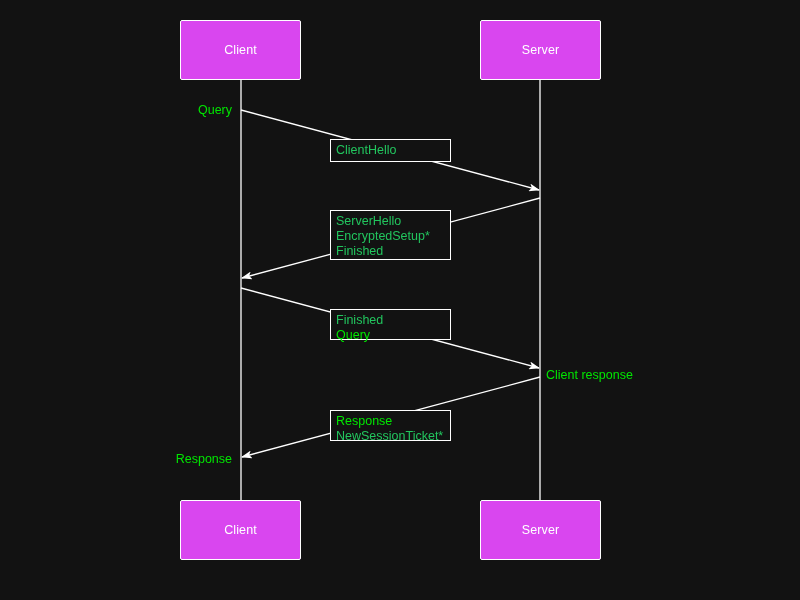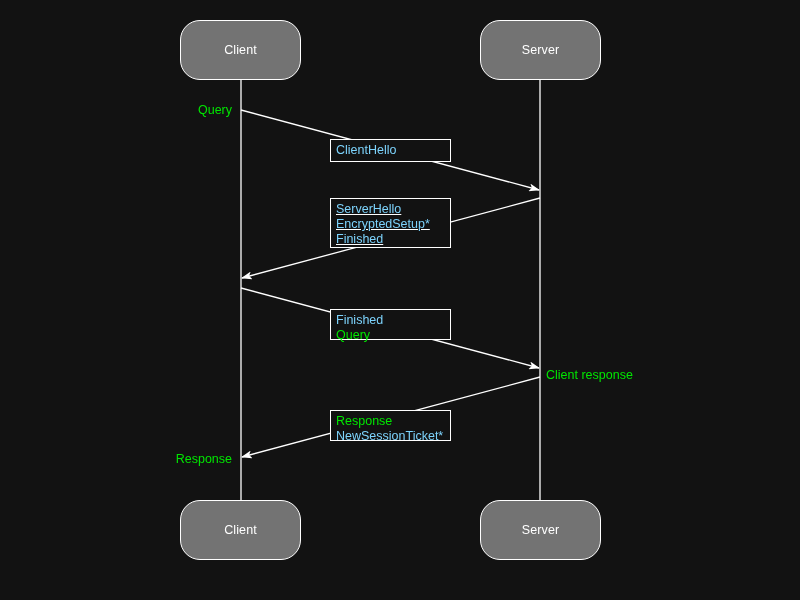--- a/index.html
+++ b/index.html
@@ -22,43 +22,43 @@
     position: absolute;
     left: 0;
     top: 0;
     width: 800px;
     height: 600px;
   }
   .actor-box {
     position: absolute;
     box-sizing: border-box;
     border: 1.3px solid #ffffff;
-    border-radius: 20px;
-    background: #737373;
+    border-radius: 2px;
+    background: #d946ef;
     color: #ffffff;
     font-size: 12.5px;
     display: flex;
     align-items: center;
     justify-content: center;
     letter-spacing: 0.1px;
   }
   .msg-box {
     position: absolute;
     box-sizing: border-box;
     border: 1.2px solid #ffffff;
     background: #121212;
     padding: 3px 0 3px 5px;
     font-size: 12.5px;
     line-height: 15px;
     color: #ffffff;
     white-space: nowrap;
   }
   .msg-line {
     display: block;
-    color: #7dd3fc;
+    color: #22c55e;
   }
   .msg-line.green {
     color: #00e600;
   }
   .note {
     position: absolute;
     font-size: 12.5px;
     color: #00e600;
     white-space: nowrap;
     line-height: 14px;
@@ -114,21 +114,21 @@
   </div>
 
   <div class="note right-align" style="left:100px; top:452px; width:132px;">
     <span>Response</span>
   </div>
 
   <div class="msg-box" style="left:330px; top:139px; width:121px; height:23px;">
     <span class="msg-line">ClientHello</span>
   </div>
 
-  <div class="msg-box" style="left:330px; top:198px; width:121px; height:50px;text-decoration:underline;">
+  <div class="msg-box" style="left:330px; top:210px; width:121px; height:50px;">
     <span class="msg-line">ServerHello</span>
     <span class="msg-line">EncryptedSetup*</span>
     <span class="msg-line">Finished</span>
   </div>
 
   <div class="msg-box" style="left:330px; top:309px; width:121px; height:31px;">
     <span class="msg-line">Finished</span>
     <span class="msg-line green">Query</span>
   </div>
 

